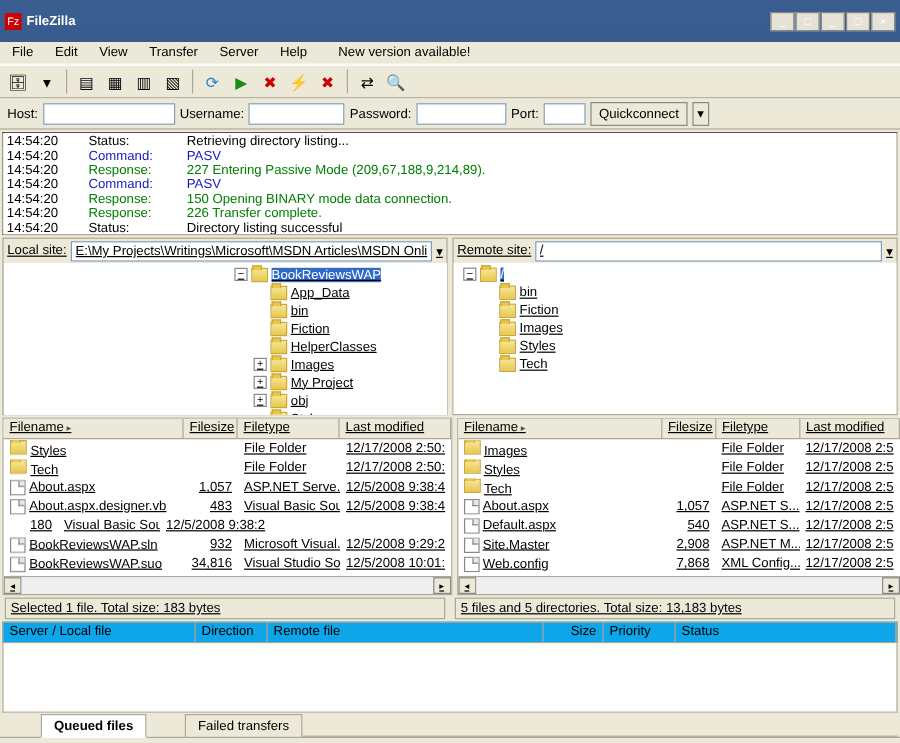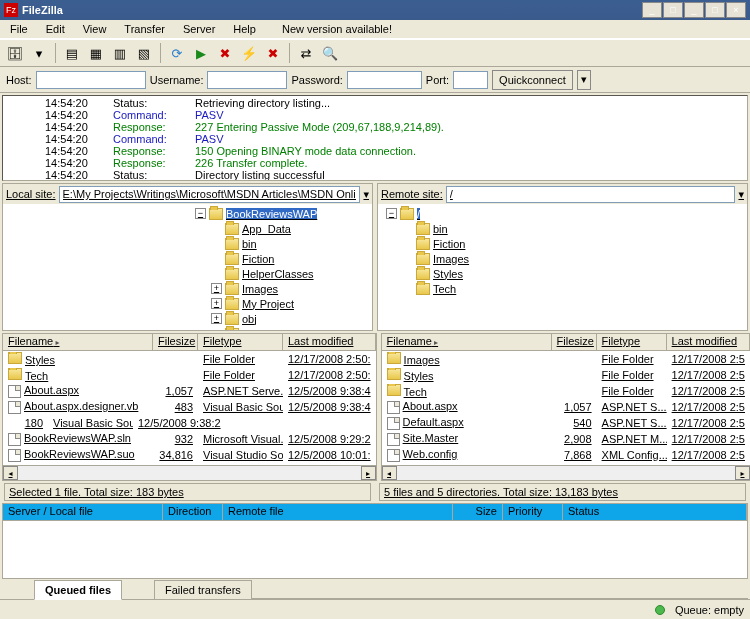--- a/index.html
+++ b/index.html
@@ -1,36 +1,36 @@
 <!DOCTYPE html>
 <html><head>
 <meta charset="utf-8">
 <style>
 * { box-sizing: border-box; margin: 0; padding: 0; font-family: Tahoma, Arial, sans-serif; font-size: 11px; }
 html, body { width: 750px; height: 619px; overflow: hidden; background: #ece9d8; }
-.titlebar { height: 20px; background: linear-gradient(#3b5e91,#3a5a8c); color: #fff; display: flex; align-items: center; padding: 0 4px; }
+.titlebar { height: 35px; background: linear-gradient(#3b5e91,#3a5a8c); color: #fff; display: flex; align-items: center; padding: 0 4px; }
 .titlebar .icon { width: 14px; height: 14px; background:#c00; margin-right:4px; display:flex;align-items:center;justify-content:center;font-size:9px;color:#fff;}
 .titlebar .title { flex:1; font-weight:bold; }
 .winbtns { display:flex; gap:1px; }
 .winbtn { width:20px; height:16px; background:#e6e3d6; border:1px solid #888; display:flex;align-items:center;justify-content:center; font-size:9px; cursor:pointer;}
 .menubar { height:19px; background:#ece9d8; display:flex; align-items:center; padding:0 4px; gap:6px; border-bottom:1px solid #fff;}
 .menubar span { padding:2px 6px; cursor:pointer; }
 .menubar .newver { margin-left:8px; }
 .toolbar { height:28px; background:#ece9d8; border-top:1px solid #fff; border-bottom:1px solid #aca899; display:flex; align-items:center; padding:0 4px; gap:2px;}
 .tbtn { width:22px; height:22px; border:1px solid transparent; display:flex; align-items:center; justify-content:center; cursor:pointer; font-size:13px;}
 .tsep { width:1px; height:20px; background:#aca899; margin:0 3px;}
 .quickbar { height:26px; background:#ece9d8; border-bottom:1px solid #aca899; display:flex; align-items:center; padding:0 6px; gap:4px;}
 .quickbar label { color:#000; }
 .quickbar input { height:18px; border:1px solid #7f9db9; padding:0 3px; background:#fff;}
 .quickbar .host{width:110px;} .quickbar .user{width:80px;} .quickbar .pass{width:75px;} .quickbar .port{width:35px;}
 .qbtn { height:20px; border:1px solid #888; background:#ece9d8; padding:0 6px; cursor:pointer;}
 .qdrop { height:20px; width:14px; border:1px solid #888; background:#ece9d8; cursor:pointer; display:flex; align-items:center;justify-content:center;}
 .logpane { height:86px; background:#fff; border:1px inset #aca899; margin:2px; overflow:auto; padding:1px 3px; font-family: 'MS Sans Serif', sans-serif;}
 .logrow { white-space:nowrap; display:flex; }
-.logrow .ts{width:68px;margin-left:39px;} .logrow .lbl{width:82px;} 
+.logrow .ts{width:68px;} .logrow .lbl{width:82px;} 
 .lbl-status{color:#000;} .lbl-command{color:#1818c0;} .lbl-response{color:#008000;}
 .msg-status{color:#000;} .msg-command{color:#1818c0;} .msg-response{color:#008000;}
 .splitrow { display:flex; margin:0 2px; gap:4px;text-decoration:underline; }
 .pane { border:1px solid #aca899; background:#ece9d8; }
 .pathbar { height:20px; display:flex; align-items:center; padding:0 3px; gap:3px; }
 .pathbar input { flex:1; height:17px; border:1px solid #7f9db9; padding:0 3px; background:#fff;}
 .tree { background:#fff; overflow:auto; padding:2px; }
 .tree .node { white-space:nowrap; display:flex; align-items:center; height:15px;}
 .tree .exp { width:11px; height:11px; border:1px solid #888; display:inline-flex; align-items:center;justify-content:center; font-size:9px; line-height:9px; margin-right:3px; background:#fff;}
 .tree .spacer {display:inline-block;}

